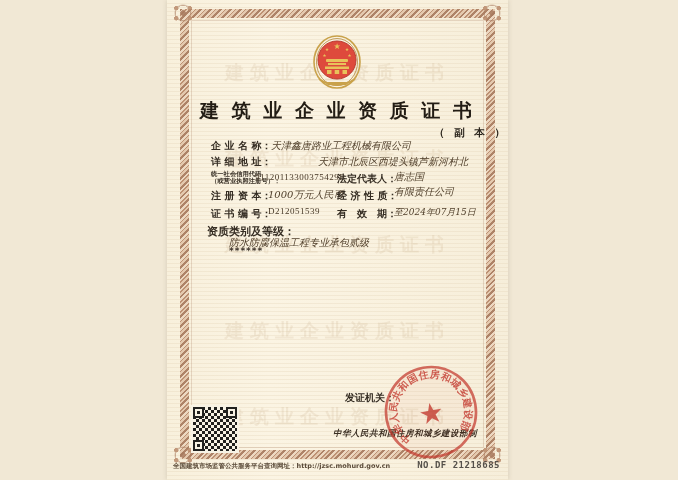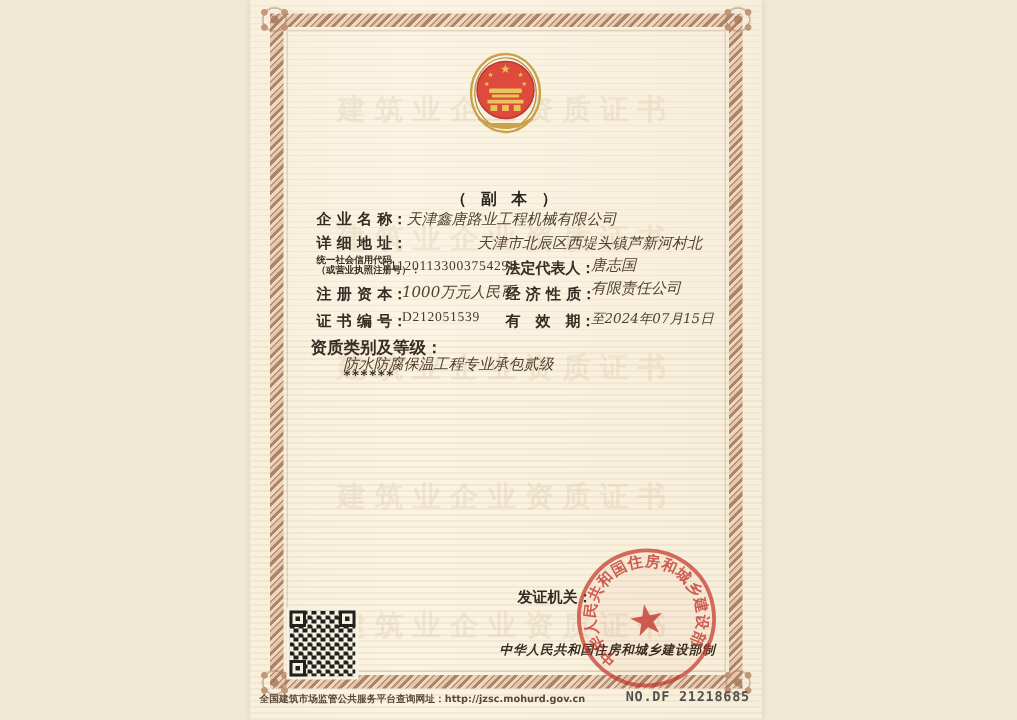--- a/index.html
+++ b/index.html
@@ -22,21 +22,21 @@
             radial-gradient(circle at 78% 30%, #b98a6b 2px, rgba(0,0,0,0) 2.5px),
             radial-gradient(circle at 22% 72%, #b98a6b 2px, rgba(0,0,0,0) 2.5px),
             radial-gradient(circle at 78% 72%, #b98a6b 2px, rgba(0,0,0,0) 2.5px),
             radial-gradient(circle at 50% 50%, rgba(0,0,0,0) 7px, rgba(168,122,94,.7) 7.5px, rgba(0,0,0,0) 9px);}
   .c-tl{left:4px;top:1px;} .c-tr{right:4px;top:1px;} .c-bl{left:4px;bottom:13px;} .c-br{right:4px;bottom:13px;}
   .watermark{position:absolute;left:30px;right:30px;top:60px;bottom:50px;display:flex;flex-direction:column;
              justify-content:space-between;align-items:center;pointer-events:none;
              color:rgba(187,152,108,.14);font-size:19px;letter-spacing:6px;font-weight:bold;}
   .title{position:absolute;left:0;top:98px;width:100%;text-align:center;
          font-size:19px;font-weight:bold;letter-spacing:3px;color:#221c14;}
-  .subtitle{position:absolute;left:0;top:126px;width:100%;text-align:center;
+  .subtitle{position:absolute;left:0;top:126px;width:100%;text-align:right;
             font-size:10.5px;font-weight:bold;letter-spacing:3px;color:#2a241c;}
   .lbl{font-weight:bold;color:#352d23;font-size:10px;white-space:nowrap;}
   .lbl-sm{font-weight:bold;color:#352d23;font-size:6.3px;line-height:7px;white-space:nowrap;}
   .val{font-family:"DejaVu Serif","Liberation Serif",serif;font-style:italic;
        font-size:10px;color:#51402c;white-space:nowrap;}
   .val-num{font-family:Liberation Serif, serif;font-size:9px;color:#473826;white-space:nowrap;letter-spacing:.5px;}
   .abs{position:absolute;}
   .stars{font-weight:bold;letter-spacing:1px;color:#3c3228;font-size:9px;}
   .issuer-lbl{font-weight:bold;color:#352d23;font-size:10px;}
   .date{font-size:9px;color:#2e2317;letter-spacing:1px;font-family:"DejaVu Serif","Liberation Serif",serif;}
@@ -86,20 +86,21 @@
       <rect x="13" y="24" width="22" height="3" rx="1" fill="#e8c25a"></rect>
       <rect x="15" y="28" width="18" height="2" fill="#e8c25a"></rect>
       <rect x="12" y="31.5" width="24" height="2.5" fill="#e8c25a"></rect>
       <rect x="14" y="35" width="4.5" height="4" fill="#e8c25a"></rect>
       <rect x="21.7" y="35" width="4.5" height="4" fill="#e8c25a"></rect>
       <rect x="29.5" y="35" width="4.5" height="4" fill="#e8c25a"></rect>
       <rect x="14" y="47" width="20" height="3" rx="1.5" fill="#c9a24b"></rect>
       <path d="M6,44 Q24,56 42,44" fill="none" stroke="#c9a24b" stroke-width="2"></path>
     </svg>
 
+    <div class="title">建 筑 业 企 业 资 质 证 书</div>
     <div class="subtitle">（ 副 本 ）</div>
 
     <div class="abs" style="left:44px;top:139px;display:flex;align-items:baseline;">
       <span class="lbl" style="width:60px;">企 业 名 称：</span>
       <span class="val">天津鑫唐路业工程机械有限公司</span>
     </div>
 
     <div class="abs" style="left:44px;top:155px;display:flex;align-items:baseline;gap:47px;">
       <span class="lbl" style="width:60px;">详 细 地 址：</span>
       <span class="val">天津市北辰区西堤头镇芦新河村北</span>

